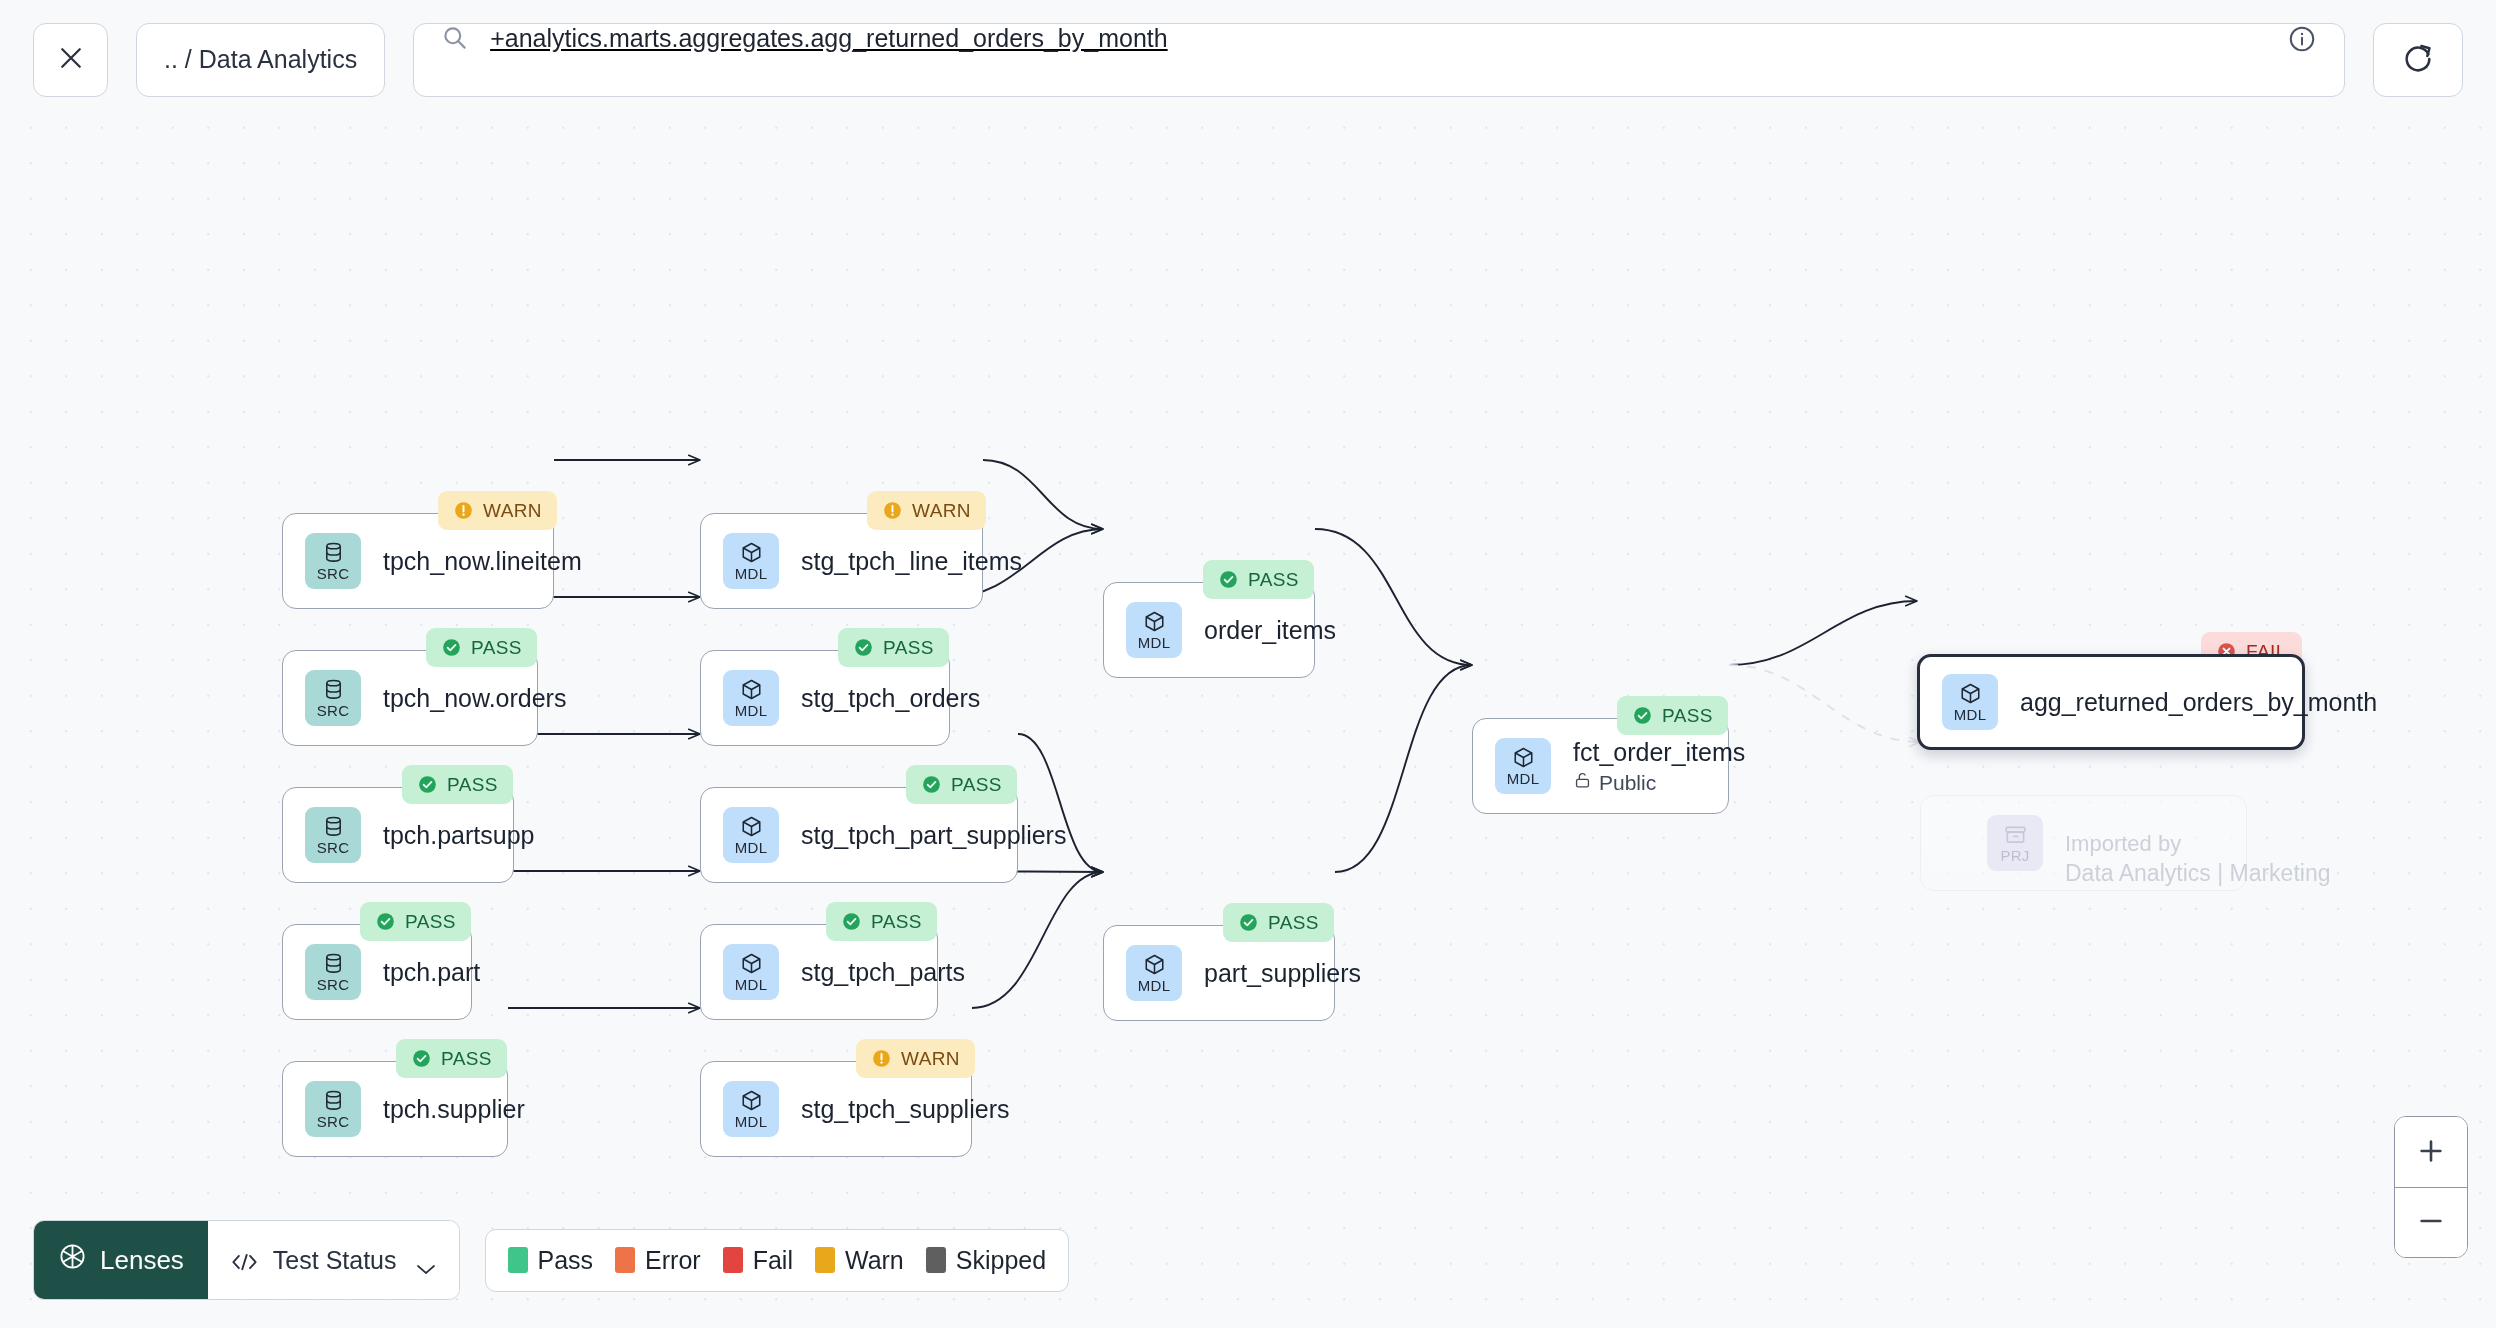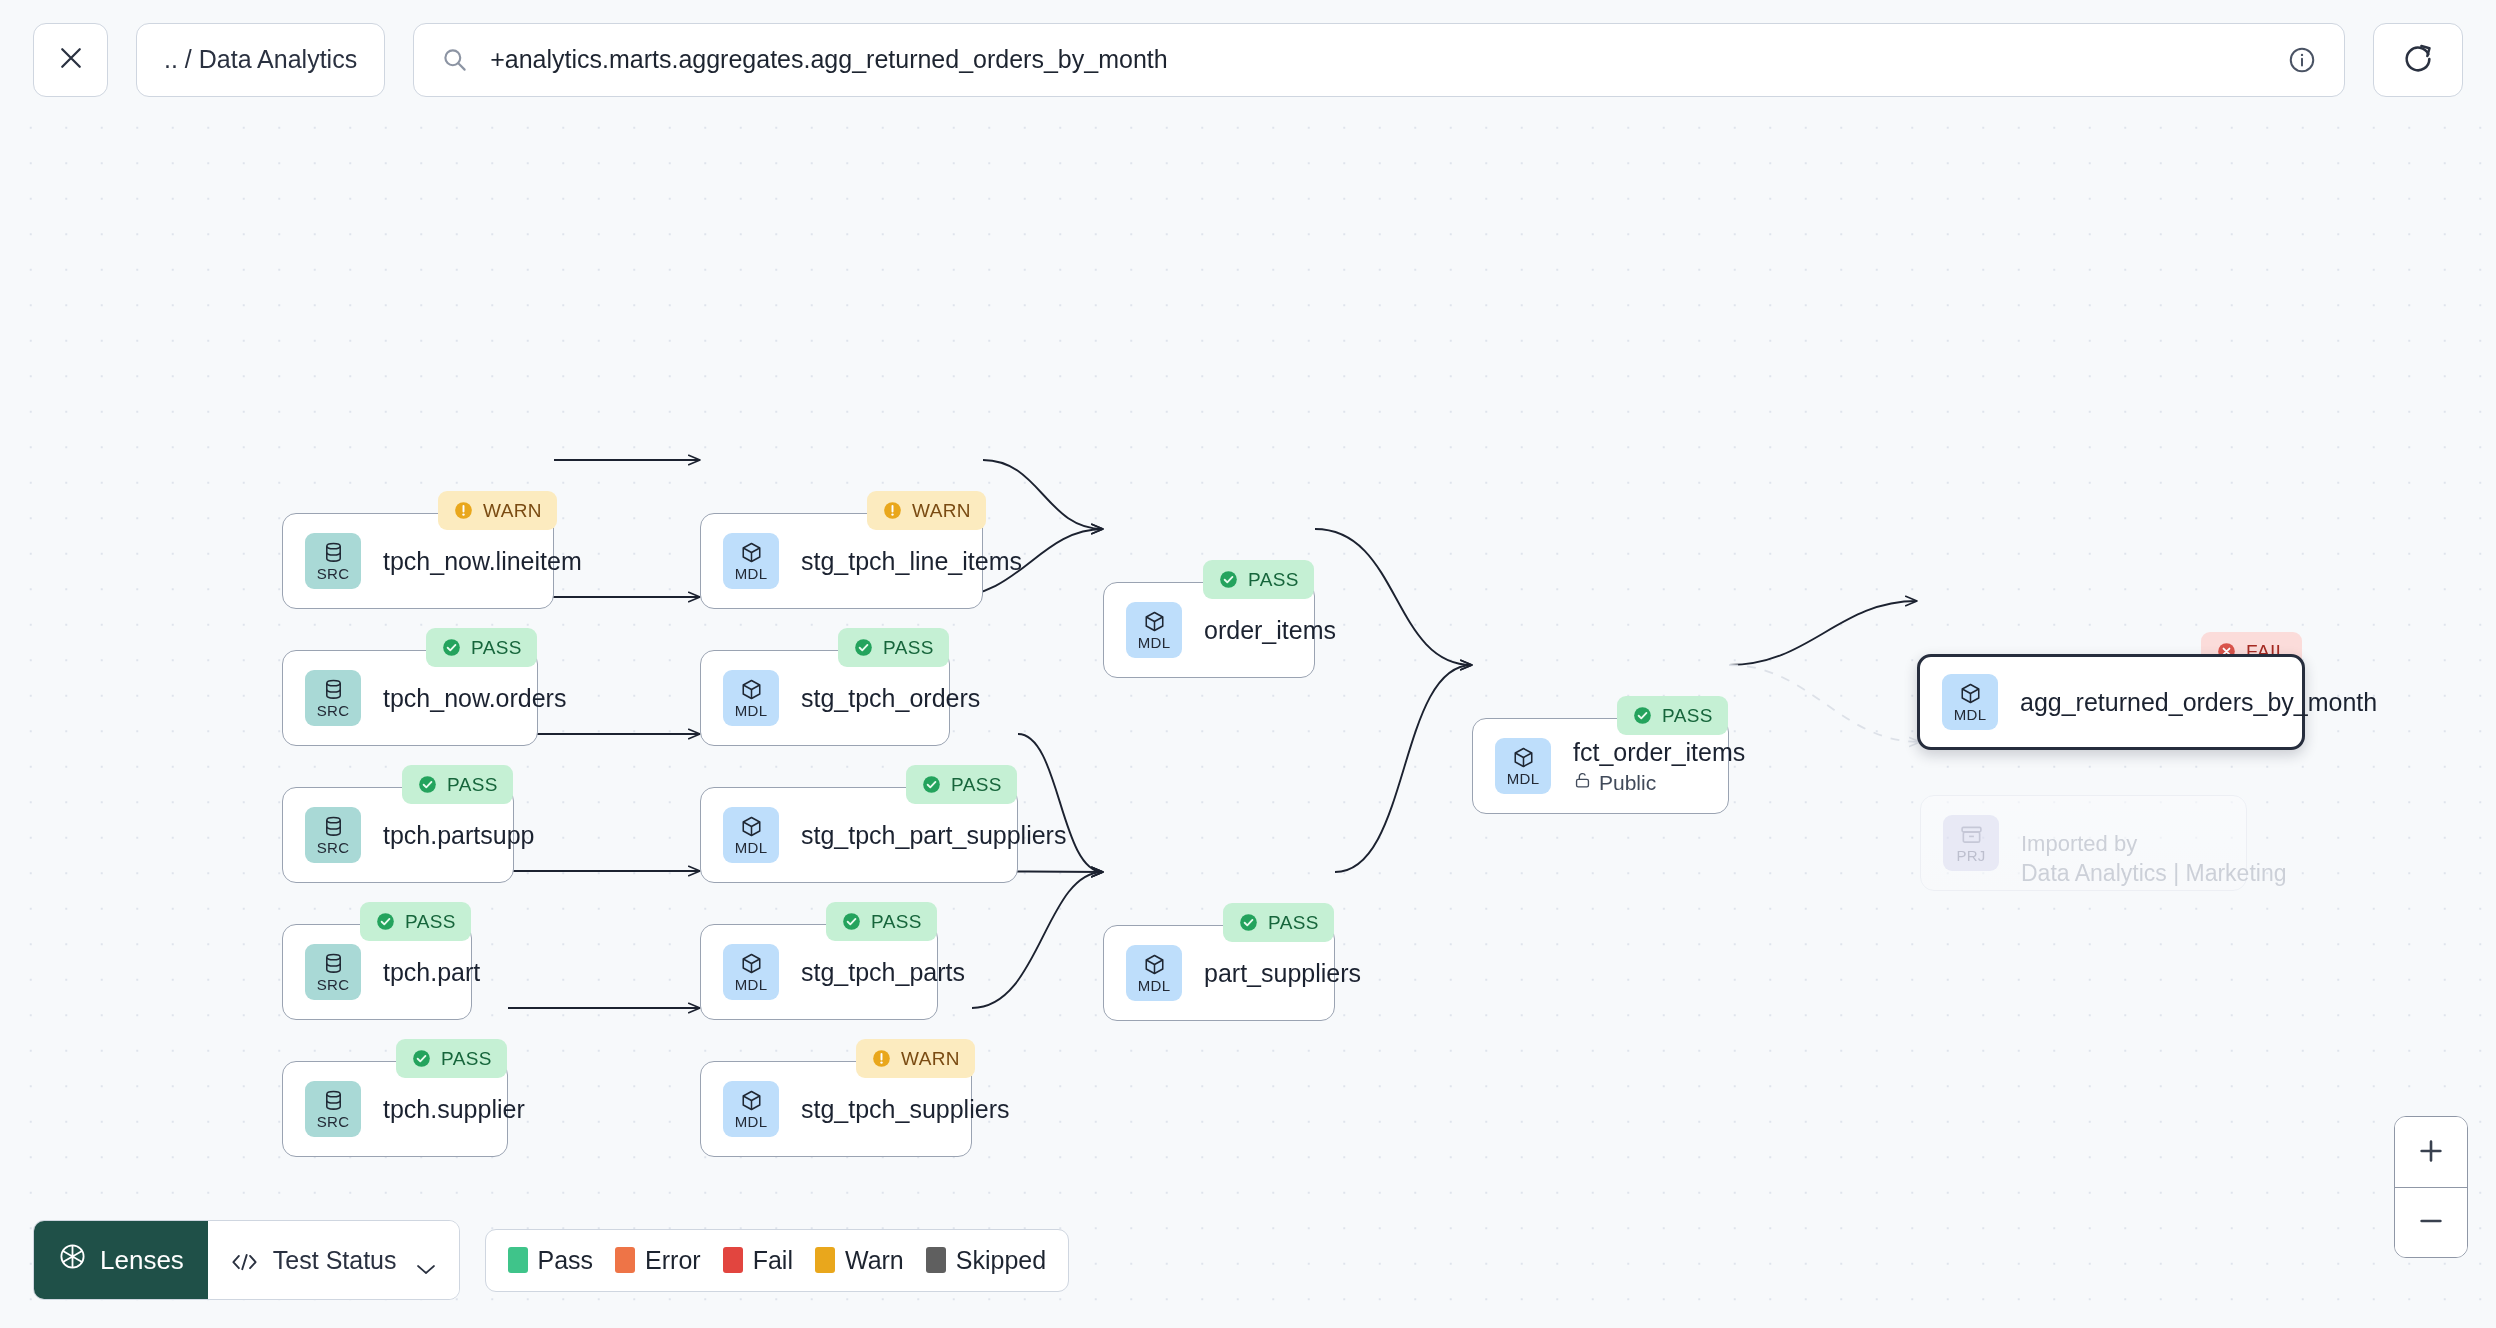--- a/index.html
+++ b/index.html
@@ -35,25 +35,26 @@
     font-size: 25px;
     color: #2a3140;
     white-space: nowrap;
   }
   .tb-search {
     flex: 1;
     height: 74px;
     background: #fff;
     border: 1.6px solid #cfd6e0;
     border-radius: 13px;
-    display: flex; align-items: center;
+    display: flex; align-items: flex-start;
     padding: 0 27px;
     gap: 22px;
     min-width: 0;
     cursor: text;
+    text-decoration: underline;
   }
   .tb-search .search-ico { width: 27px; height: 27px; flex: 0 0 auto; }
   .tb-search-val {
     flex: 1;
     font-size: 25px;
     color: #1d2430;
     white-space: nowrap; overflow: hidden; text-overflow: ellipsis;
   }
   .tb-info { width: 30px; height: 30px; flex: 0 0 auto; cursor: pointer; }
   .tb-refresh { width: 90px; }
@@ -99,21 +100,21 @@
   .chip {
     width: 56px; height: 56px;
     border-radius: 9px;
     display: flex; flex-direction: column;
     align-items: center; justify-content: center;
     flex: 0 0 auto;
     gap: 0px;
   }
   .chip.src { background: #a9d9d6; }
   .chip.mdl { background: #bedefb; }
-  .chip.prj { background: #dfe0f2; }
+  .chip.prj { background: #dfe0f2; margin-left: 44px; }
   .chip svg { width: 23px; height: 23px; display: block; }
   .chip .tag {
     font-size: 15px; line-height: 15px;
     letter-spacing: .3px;
     color: #232a36;
     font-family: "Liberation Sans", sans-serif;
     margin-top: 2px;
   }
   .chip.prj .tag { color: #9a9cb4; }
   .node .body { margin-left: 22px; padding-right: 26px; min-width: 0; }

